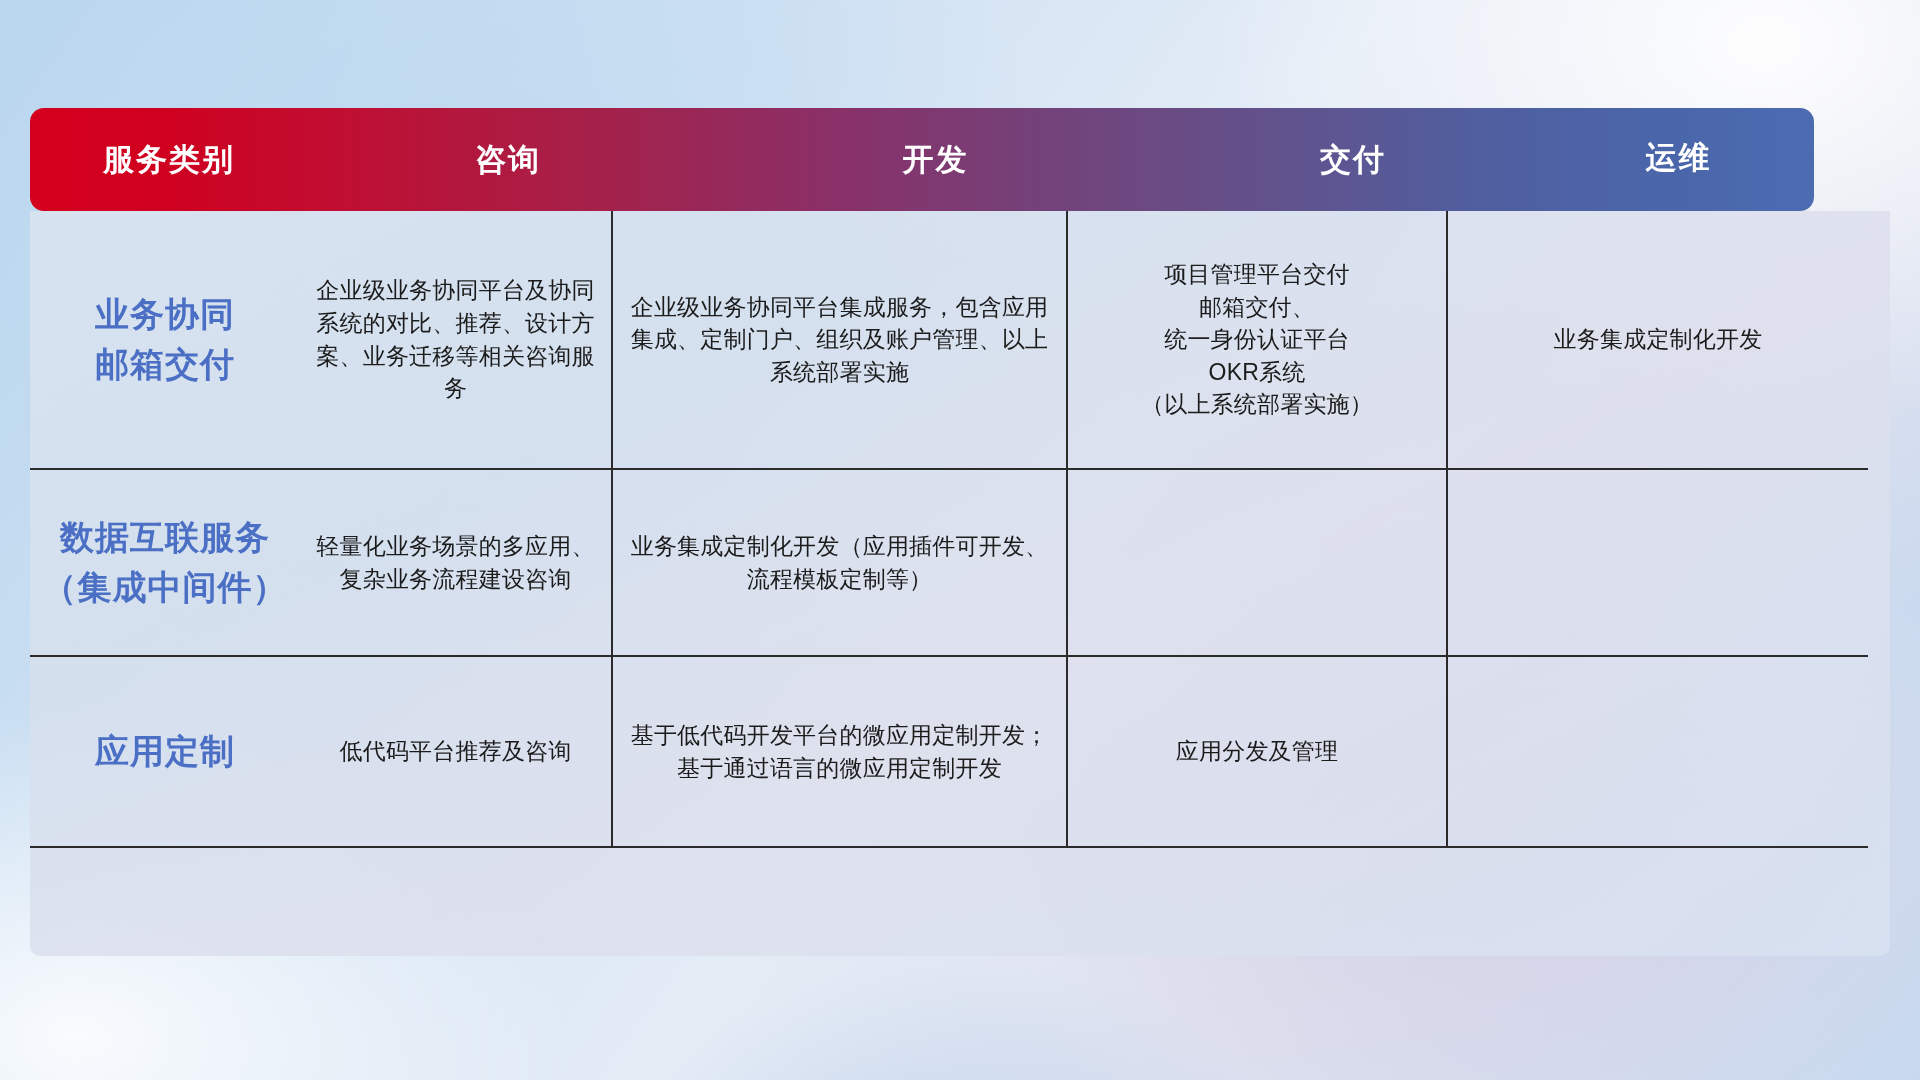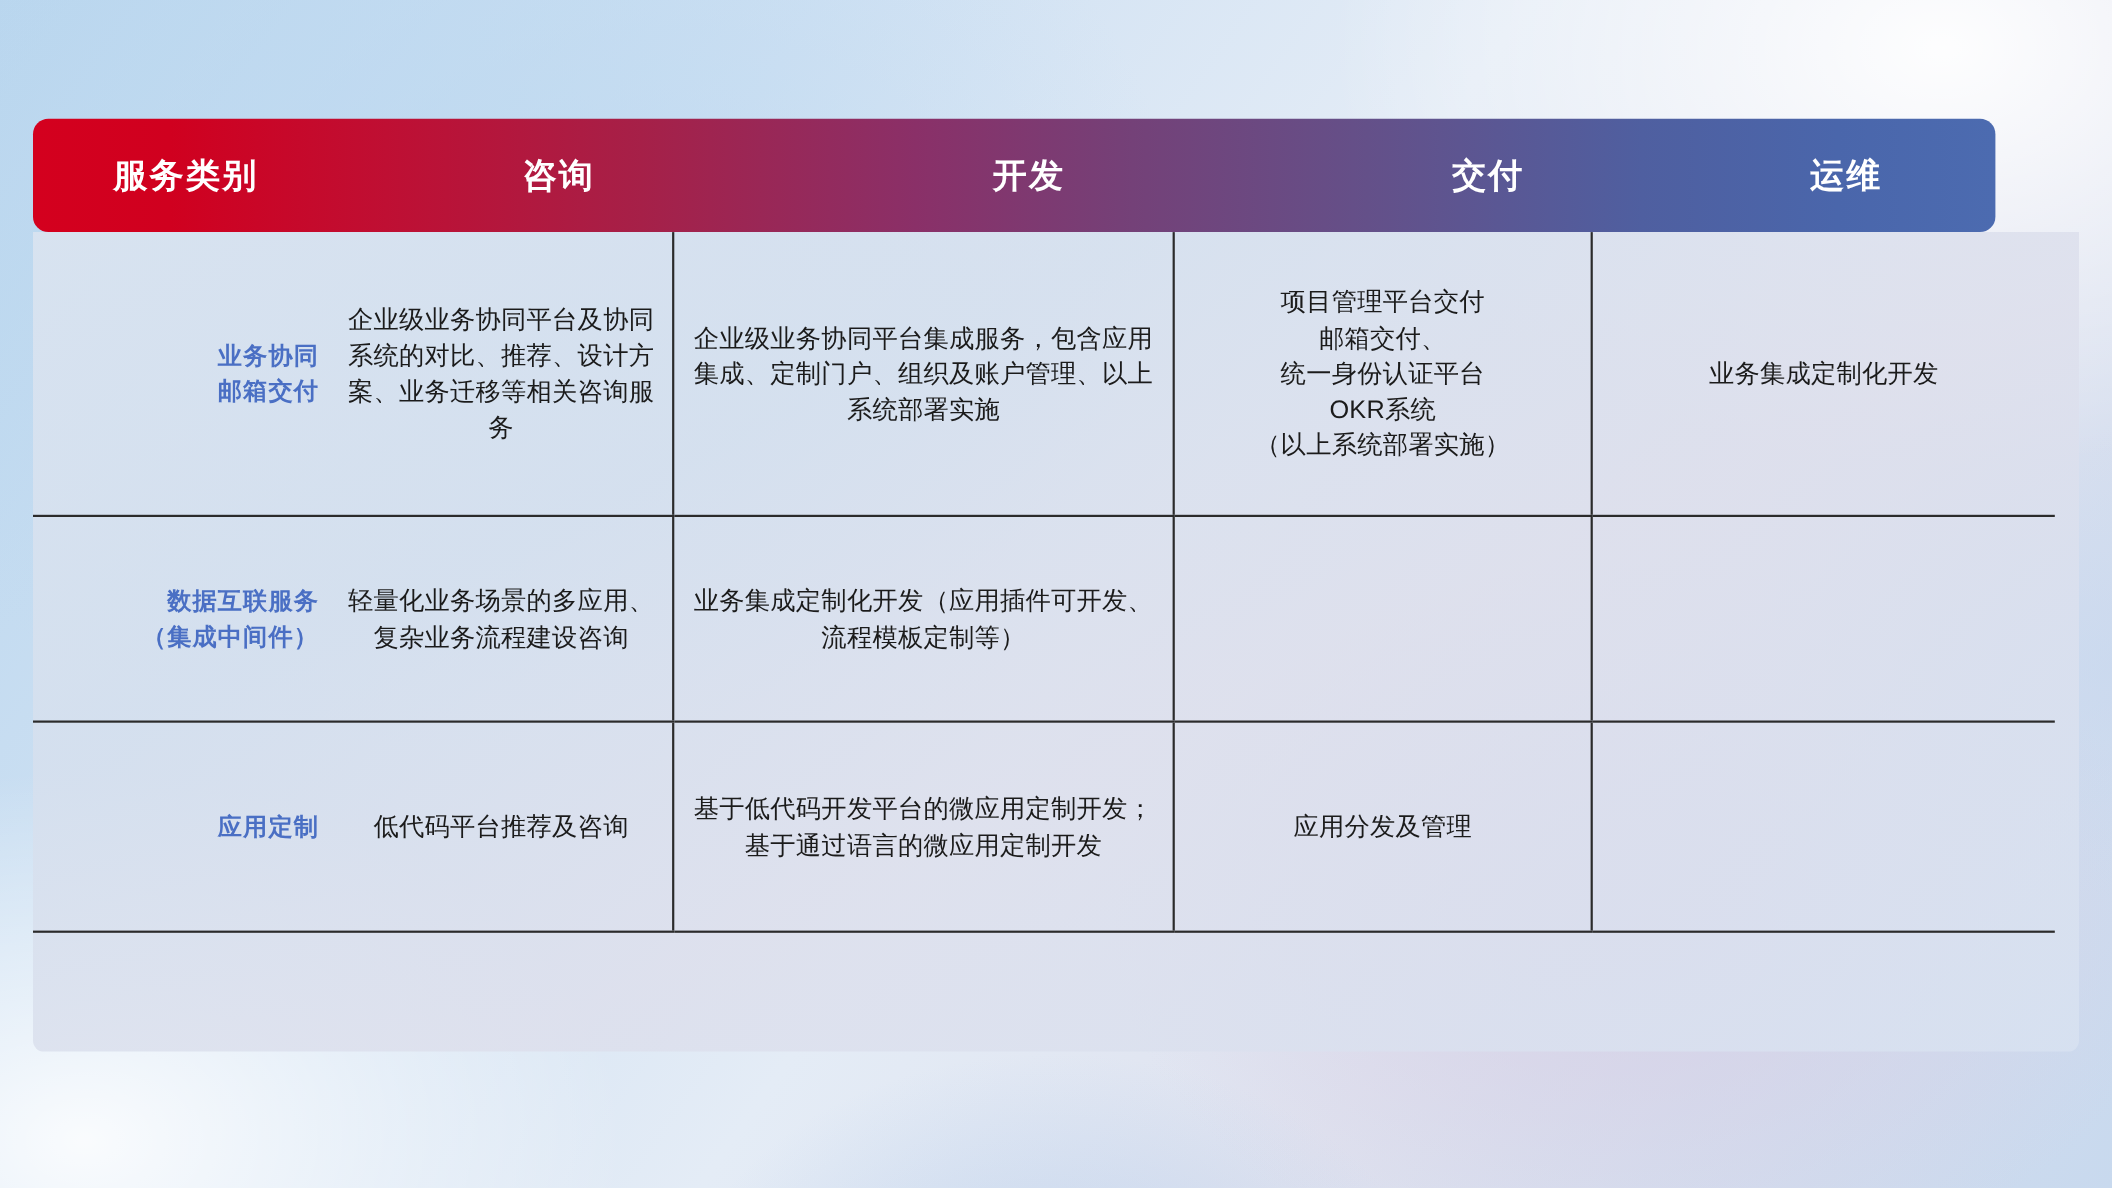--- a/index.html
+++ b/index.html
@@ -72,21 +72,21 @@
     font-weight: bold;
     font-size: 31px;
     letter-spacing: 2px;
     text-align: center;
     line-height: 1;
   }
   .th.c1 { width: 278px; }
   .th.c2 { width: 400px; text-align: center; }
   .th.c3 { width: 455px; }
   .th.c4 { width: 380px; }
-  .th.c5 { width: 271px; }
+  .th.c5 { width: 271px; font-family: Liberation Mono, monospace; }
 
   
   .table-body {
     position: absolute;
     left: 0;
     top: 103px;
     width: 1860px;
     height: 745px;
     background: linear-gradient(155deg,
         rgba(219,228,240,0.88) 0%,
@@ -120,23 +120,23 @@
   col.w5 { width: 421px; }
 
   
   tr.body-row > td { border-bottom: 2px solid #2b2b2b; }
   tr.body-row.last > td { border-bottom: 2px solid #2b2b2b; }
   tr.body-row > td.vline { border-left: 2px solid #2b2b2b; }
 
   .cat {
     color: #4a6fc4;
     font-weight: bold;
-    font-size: 22px;
+    font-size: 34px;
     line-height: 1.45;
-    text-align: right;
+    text-align: center;
     letter-spacing: 1px;
     margin-top: 40px;
   }
   .cell-text {
     color: #1b1b1b;
     font-size: 23px;
     line-height: 1.42;
     text-align: center;
     letter-spacing: 0.2px;
   }

